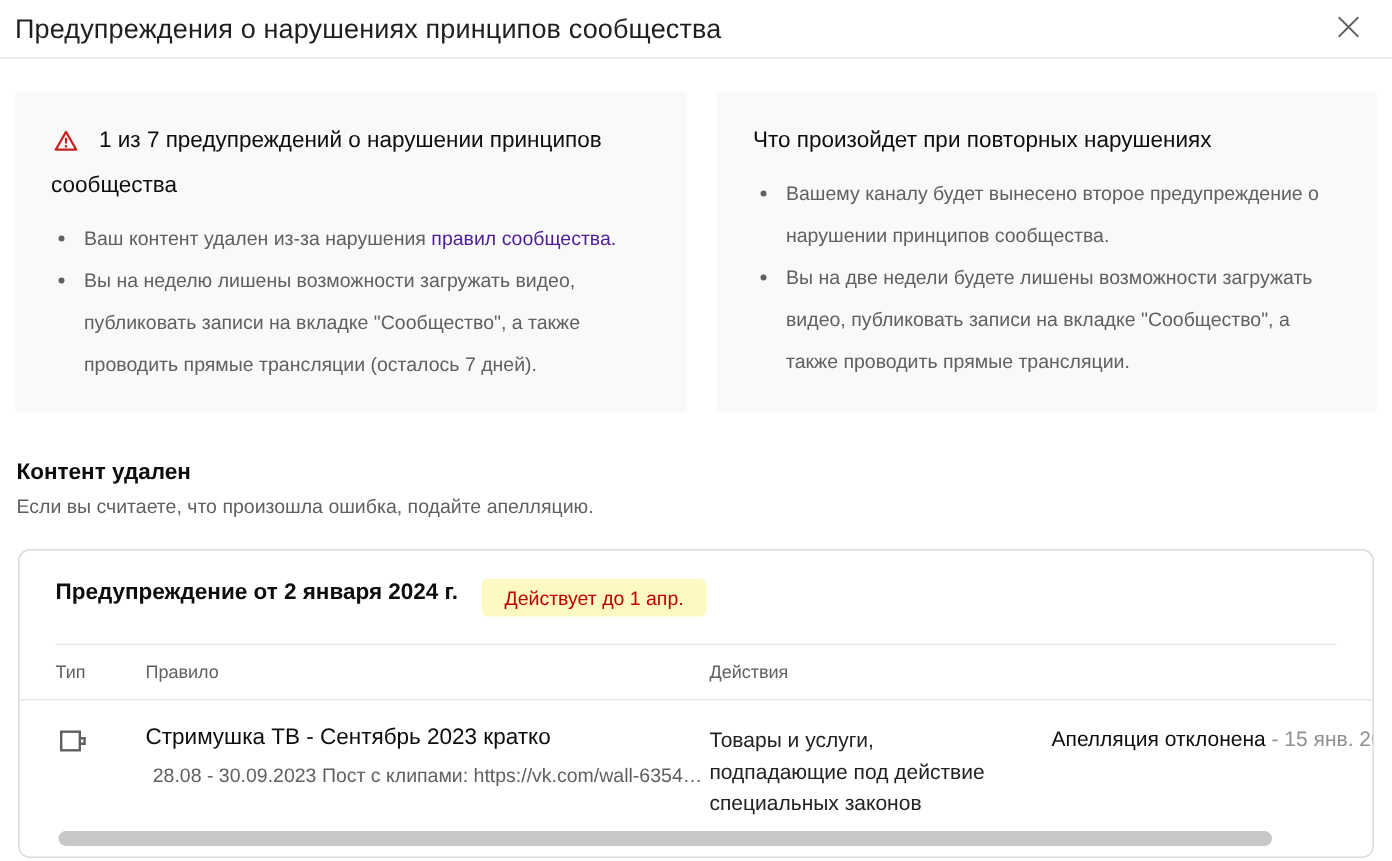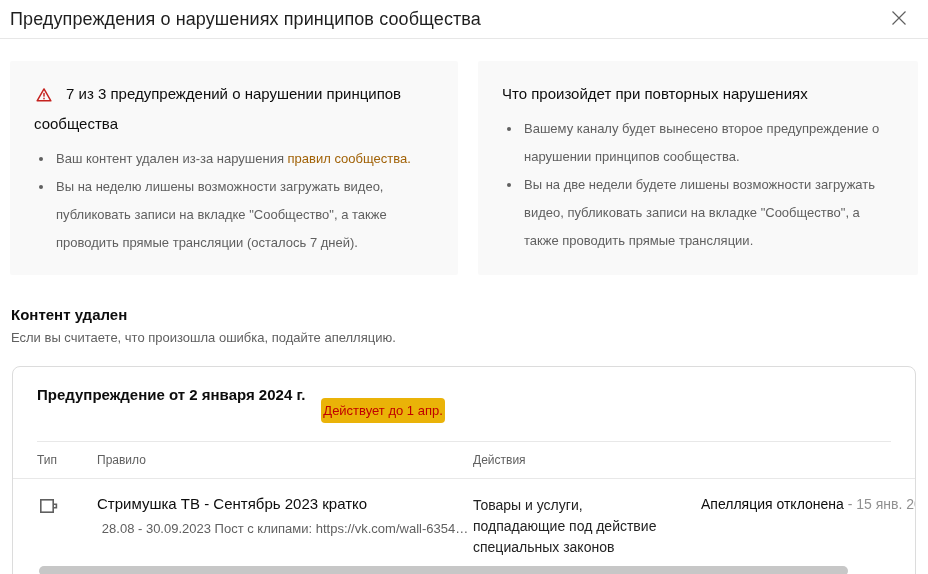--- a/index.html
+++ b/index.html
@@ -17,34 +17,34 @@
 
   
   .cards-row { display: flex; gap: 20px; margin-top: 22px; }
   .info-card { background: #f9f9f9; padding: 20px 24px 18px; border-radius: 2px; }
   .card-left { width: 448px; }
   .card-right { width: 440px; }
   .card-heading { font-size: 15px; line-height: 26px; font-weight: 400; color: #0d0d0d; }
   .card-heading .w-icon { display: inline-block; vertical-align: -4px; margin-right: 12px; }
   .info-card ul { margin: 8px 0 0; padding-left: 20px; color: #606060; font-size: 13px; line-height: 28px; }
   .info-card li { padding-left: 2px; }
-  .link { color: #a16207; text-decoration: none; cursor: pointer; }
+  .link { color: #4c1d95; text-decoration: none; cursor: pointer; }
 
   
   .section { margin-top: 31px; padding-left: 1px; }
   .section-title { font-size: 15px; font-weight: 700; color: #0d0d0d; }
   .section-sub { font-size: 13px; color: #606060; margin-top: 7px; }
 
   
   .warning-card { margin: 21px 2px 0 2px; border: 1px solid #dcdcdc; border-radius: 8px;
                   background: #fff; overflow: hidden; position: relative; }
   .wc-header { display: flex; align-items: flex-start; padding: 19px 24px 18px; }
   .wc-title { font-size: 15px; font-weight: 700; color: #0d0d0d; }
-  .badge { margin-left: 16px; background: #eab308; color: #c00000; font-size: 13px; font-weight: 500;
-           padding: 5px 2px; border-radius: 4px; white-space: nowrap; margin-top: 12px; }
+  .badge { margin-left: 16px; background: #fef9c3; color: #c00000; font-size: 13px; font-weight: 500;
+           padding: 5px 15px; border-radius: 4px; white-space: nowrap; }
   .divider-inset { height: 1px; background: #e8e8e8; margin: 0 24px; }
   .divider-full { height: 1px; background: #e8e8e8; }
 
   .t-head, .t-row { display: grid; grid-template-columns: 60px 376px 228px 1fr;
                     width: 1100px; padding-left: 24px; }
   .t-head { padding-top: 11px; padding-bottom: 11px; color: #606060; font-size: 12px; }
   .t-row { padding-top: 16px; padding-bottom: 4px; }
   .cell-name .row-title { font-size: 15px; color: #0d0d0d; line-height: 18px; white-space: nowrap; }
   .cell-name .row-sub { font-size: 13px; color: #606060; line-height: 18px; margin-top: 7px; white-space: nowrap; text-align: center; }
   .cell-policy { font-size: 14px; color: #222; line-height: 21px; padding-right: 24px; }
@@ -78,21 +78,21 @@
     <div class="cards-row">
 
       <div class="info-card card-left">
         <div class="card-heading">
           <span class="w-icon">
             <svg width="20" height="18" viewBox="0 0 24 22">
               <path d="M12 4.8 L20.4 19.3 H3.6 Z" fill="none" stroke="#c5221f" stroke-width="1.8" stroke-linejoin="round"></path>
               <rect x="11.1" y="9.6" width="1.8" height="4.6" fill="#c5221f"></rect>
               <rect x="11.1" y="15.6" width="1.8" height="1.9" fill="#c5221f"></rect>
             </svg>
-          </span><span>7 из 3 предупреждений о нарушении принципов сообщества</span>
+          </span><span>1 из 7 предупреждений о нарушении принципов сообщества</span>
         </div>
         <ul>
           <li><span>Ваш контент удален из-за нарушения </span><a class="link">правил сообщества.</a></li>
           <li>Вы на неделю лишены возможности загружать видео, публиковать записи на вкладке "Сообщество", а также проводить прямые трансляции (осталось 7 дней).</li>
         </ul>
       </div>
 
       <div class="info-card card-right">
         <div class="card-heading">Что произойдет при повторных нарушениях</div>
         <ul>

